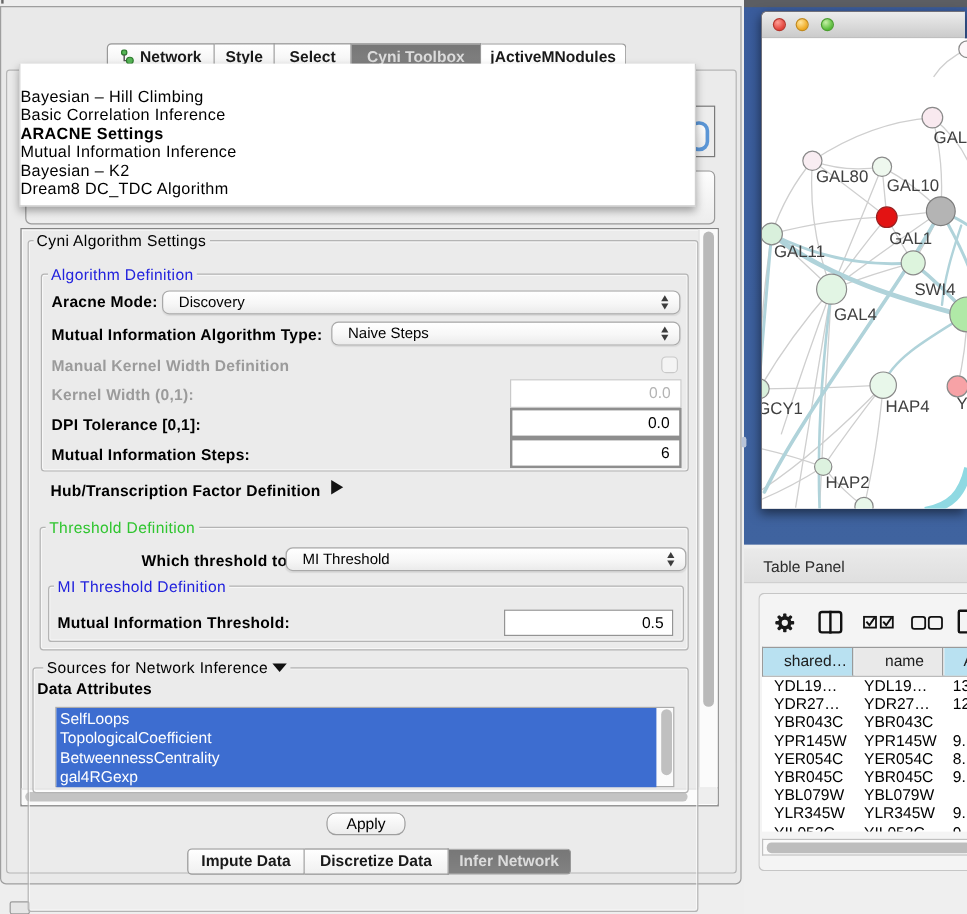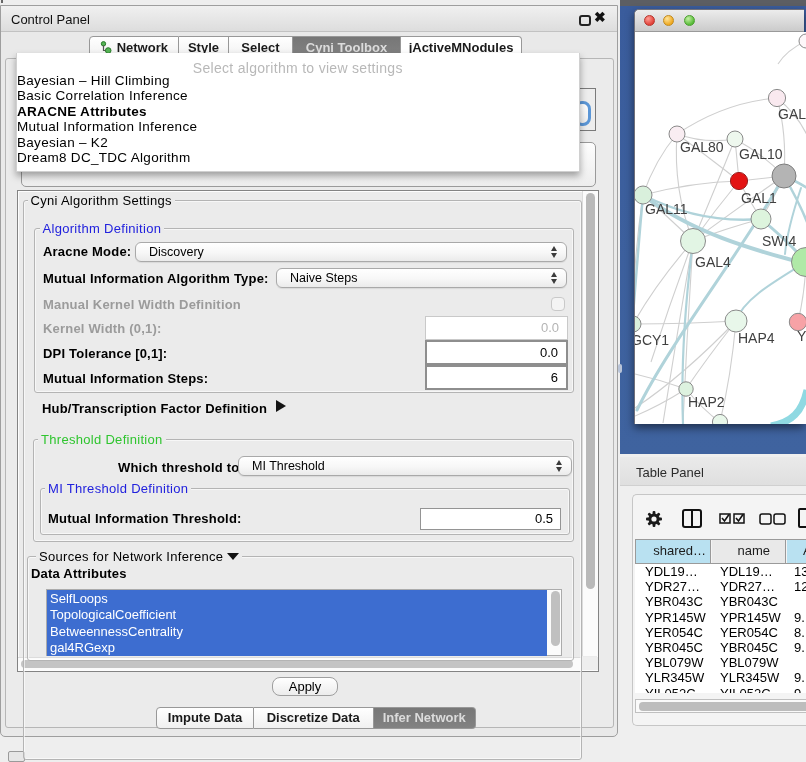--- a/index.html
+++ b/index.html
@@ -19,25 +19,20 @@
 .seg>div:first-child{border-left:1px solid #989898;border-radius:4px 0 0 4px;}
 .seg>div:last-child{border-radius:0 4px 4px 0;}
 .seg>div.sel{background:linear-gradient(#777777,#828282);color:#dcdcdc;}
 </style></head>
 <body>
 <div class="abs" style="left:1px;top:0;width:2px;height:3px;background:#666;"></div>
 <div class="abs" style="left:8px;top:751px;width:17px;height:11px;background:#e6e6e6;border:1.5px solid #9a9a9a;border-radius:2px;"></div>
 
 <div class="abs" id="cpwin" style="left:0;top:5px;width:618px;height:732px;background:#e9e9e9;border:1px solid #9e9e9e;border-radius:0 0 5px 5px;">
 
-  <div class="abs" style="left:0;top:0;width:100%;height:26px;background:linear-gradient(#f0f0f0,#dddddd);border-bottom:1px solid #c2c2c2;">
-    <div class="abs" style="left:10px;top:6px;font-size:13px;color:#111;">Control Panel</div>
-    <div class="abs" style="left:578px;top:9px;width:12px;height:11px;border:2px solid #222;border-radius:3px;"></div>
-    <div class="abs" style="left:593px;top:3px;font-size:14px;font-weight:bold;color:#111;">✖</div>
-  </div>
 
   <div class="seg" style="left:88px;top:29.5px;height:23.5px;line-height:22px;">
     <div style="width:90px;"><svg width="13" height="13" viewBox="0 0 13 13" style="vertical-align:-2px;">
           <circle cx="3.5" cy="2.8" r="2.2" fill="#55b555" stroke="#2c7a2c" stroke-width="1"></circle>
           <path d="M3.5 4.5 L3.5 9.5 L6.5 9.5" stroke="#555" stroke-width="1.2" fill="none"></path>
           <circle cx="8.2" cy="9.5" r="2.8" fill="#55b555" stroke="#2c7a2c" stroke-width="1"></circle>
         </svg> Network</div>
     <div style="width:50px;">Style</div>
     <div style="width:64px;">Select</div>
     <div class="sel" style="width:108px;">Cyni Toolbox</div>
@@ -121,25 +116,24 @@
 
     <div class="seg" style="left:143px;top:701px;height:22px;line-height:20px;padding-left:12px;">
       <div style="width:98px;">Impute Data</div>
       <div style="width:119.5px;">Discretize Data</div>
       <div class="sel" style="width:102.5px;">Infer Network</div>
     </div>
   </div>
 </div>
 
 <div class="abs" style="left:15.5px;top:53px;width:564.5px;height:119px;background:#ffffff;border:1px solid #d0d0d0;border-top:none;box-shadow:0 4px 7px rgba(0,0,0,.35);z-index:50;">
-  <div class="abs" style="left:0;top:6.5px;width:100%;text-align:center;font-size:14px;letter-spacing:.3px;color:#b8b8b8;">Select algorithm to view settings</div>
   <div class="abs" style="left:0.5px;top:19.5px;font-size:13.5px;letter-spacing:.3px;line-height:15.6px;color:#000;">
     Bayesian – Hill Climbing<br>
     Basic Correlation Inference<br>
-    <b>ARACNE Attributes</b><br>
+    <b>ARACNE Settings</b><br>
     Mutual Information Inference<br>
     Bayesian – K2<br>
     Dream8 DC_TDC Algorithm
   </div>
 </div>
 
 <div class="abs" style="left:620px;top:0;width:186px;height:454px;background:linear-gradient(#3a5c9c,#3f639f);">
   <div class="abs" style="left:0;top:0;width:100%;height:6px;background:#5c5e63;"></div>
 </div>
 

